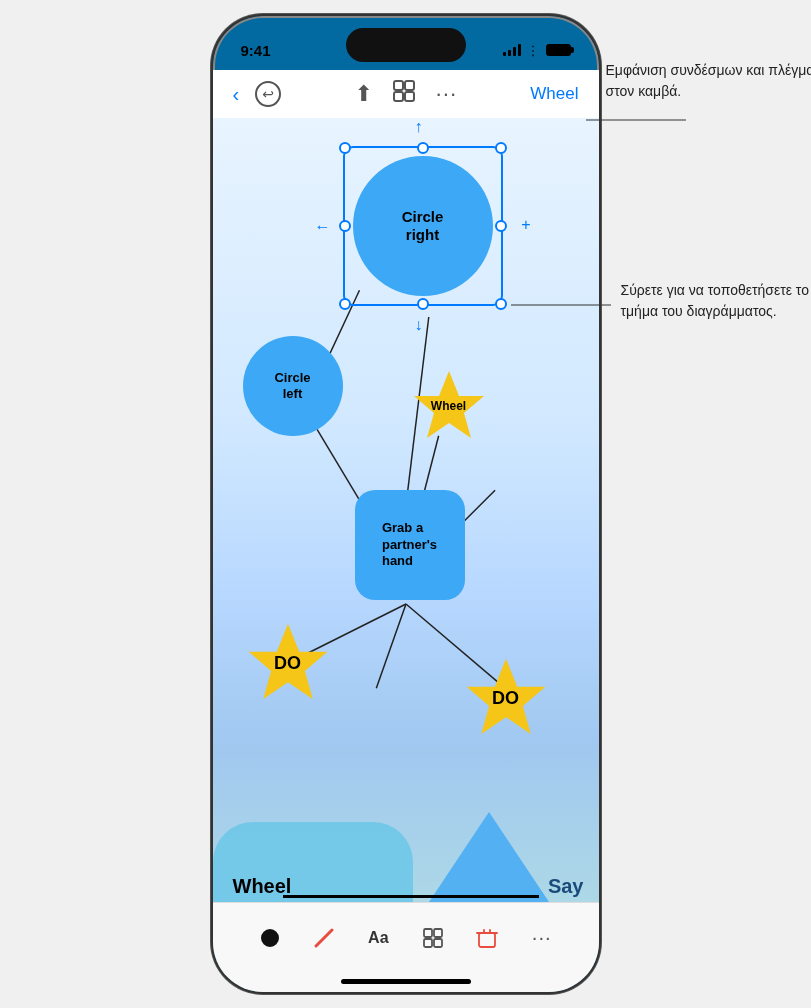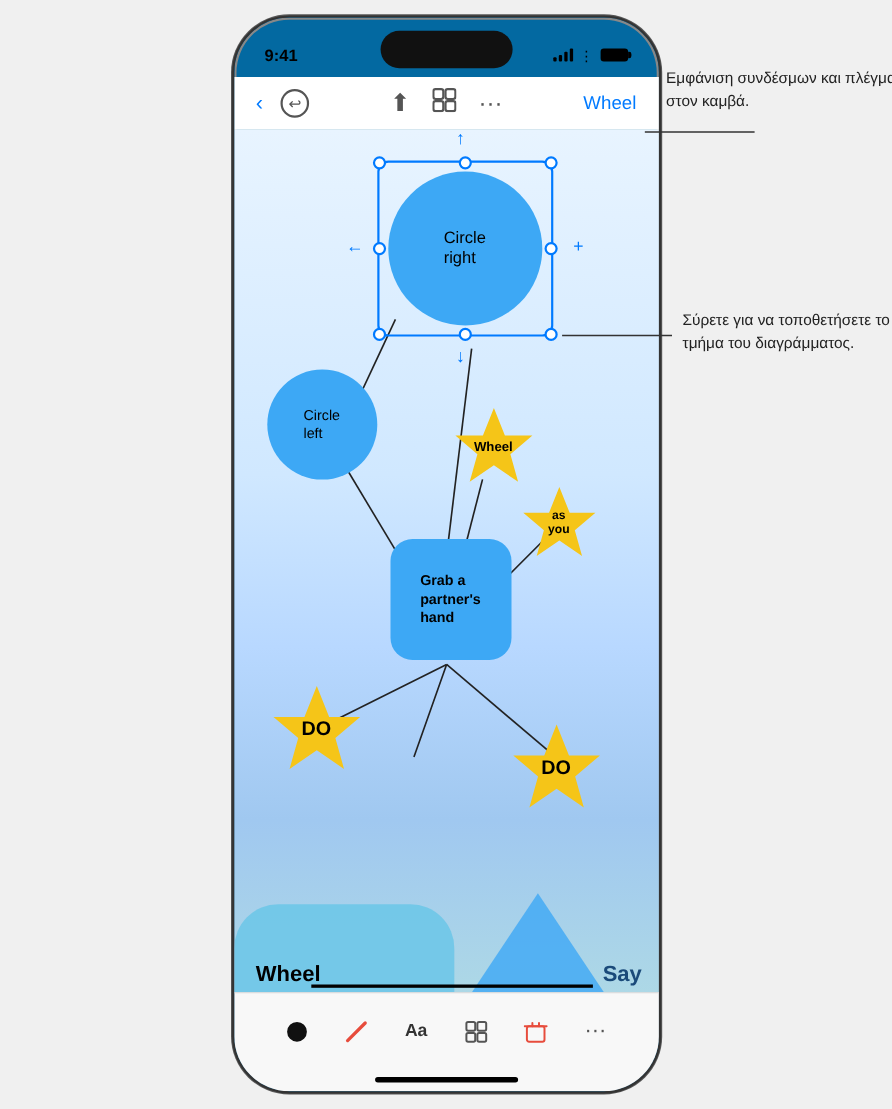--- a/index.html
+++ b/index.html
@@ -188,22 +188,23 @@
     }
 
     .node-circle {
       width: 100%;
       height: 100%;
       border-radius: 50%;
       background: #3da8f5;
       display: flex;
       align-items: center;
       justify-content: center;
+      text-align: center;
       font-size: 16px;
-      font-weight: 400;
+      font-weight: 700;
       color: #000;
       line-height: 1.2;
     }
 
     .node-rounded-rect {
       width: 100%;
       height: 100%;
       border-radius: 20px;
       background: #3da8f5;
       display: flex;
@@ -368,26 +369,20 @@
         <div class="node-circle" style="font-size:13px;">Circle<br>left</div>
       </div>
 
       <div style="position:absolute; top:248px; left:196px; width:80px; height:80px;">
         <svg viewBox="0 0 80 80" width="80" height="80">
           <polygon points="40,5 50,30 75,30 55,47 62,72 40,57 18,72 25,47 5,30 30,30" fill="#f5c518"></polygon>
         </svg>
         <div style="position:absolute; top:50%; left:50%; transform:translate(-50%,-50%); font-size:12px; font-weight:700;">Wheel</div>
       </div>
 
-      <div style="position:absolute; top:320px; left:258px; width:75px; height:75px;">
-        <svg viewBox="0 0 80 80" width="75" height="75">
-          <polygon points="40,5 50,30 75,30 55,47 62,72 40,57 18,72 25,47 5,30 30,30" fill="#f5c518"></polygon>
-        </svg>
-        <div style="position:absolute; top:50%; left:50%; transform:translate(-50%,-50%); font-size:11px; font-weight:700; text-align:center; line-height:1.2;">as<br>you</div>
-      </div>
 
       <div style="position:absolute; top:372px; left:142px; width:110px; height:110px;">
         <div class="node-rounded-rect" style="font-size:13px;">Grab a<br>partner's<br>hand</div>
       </div>
 
       <div style="position:absolute; top:500px; left:30px; width:90px; height:90px;">
         <svg viewBox="0 0 80 80" width="90" height="90">
           <polygon points="40,5 50,30 75,30 55,47 62,72 40,57 18,72 25,47 5,30 30,30" fill="#f5c518"></polygon>
         </svg>
         <div style="position:absolute; top:50%; left:50%; transform:translate(-50%,-50%); font-size:18px; font-weight:800;">DO</div>

